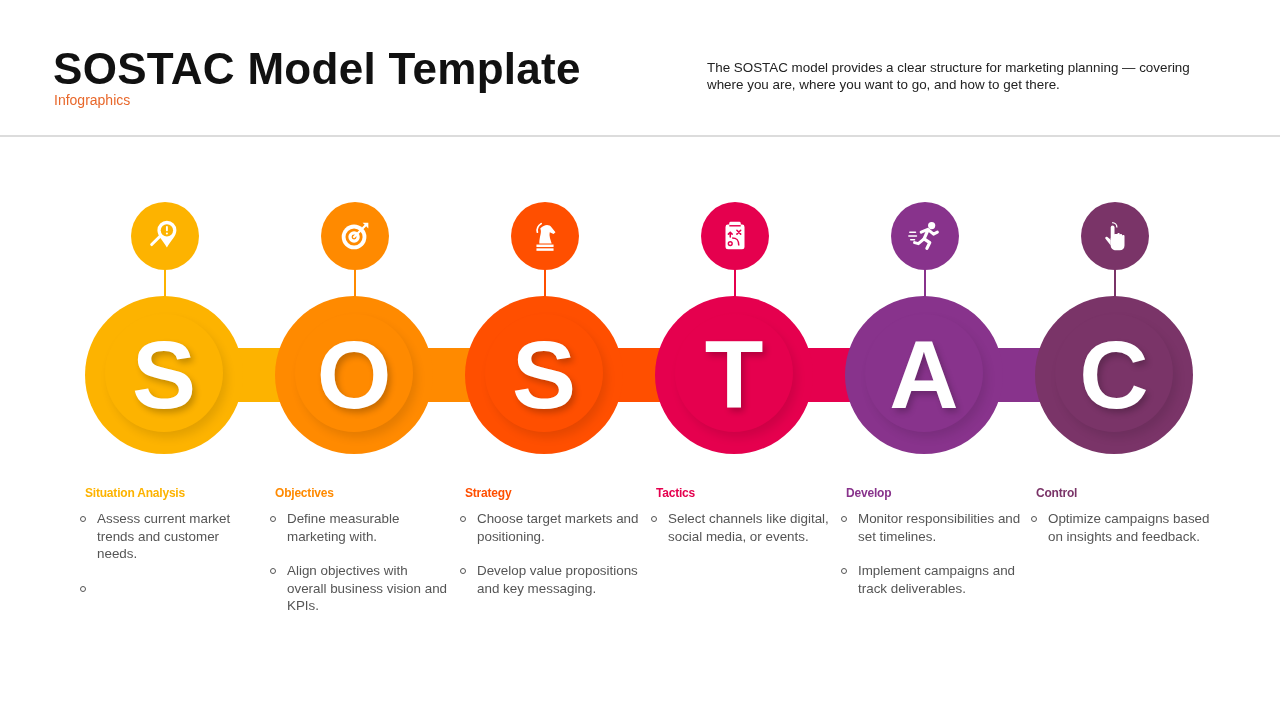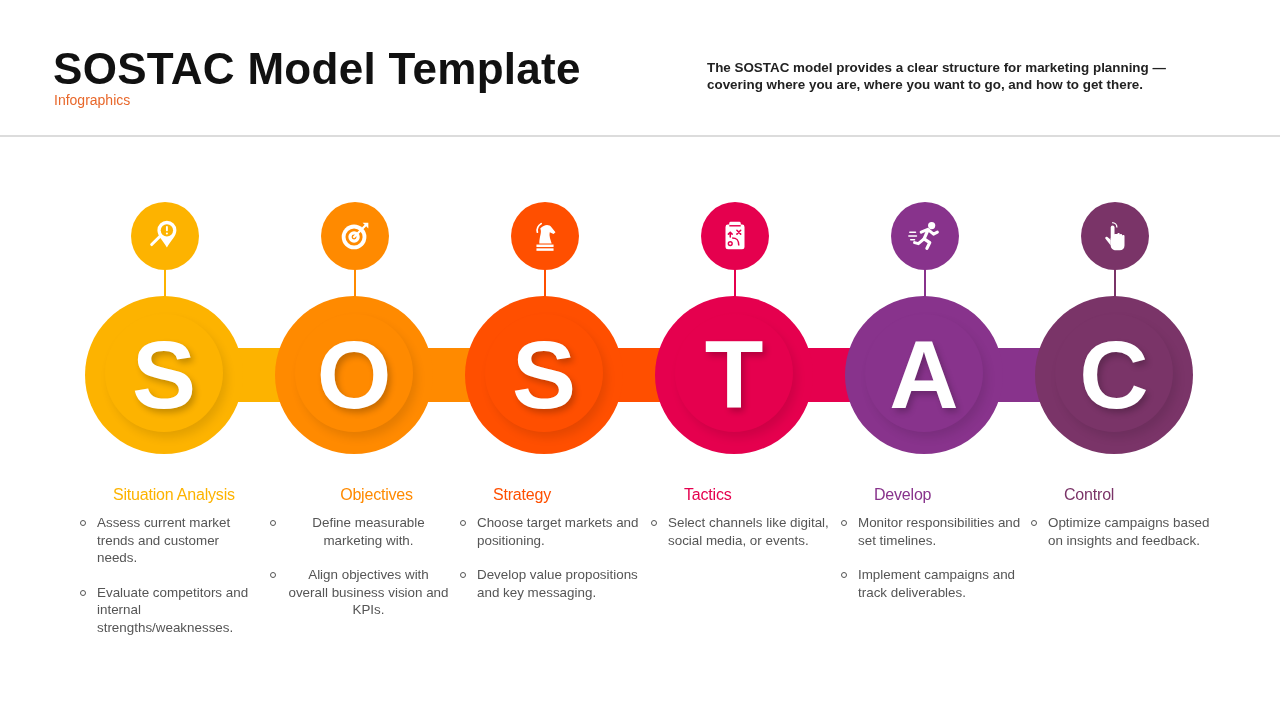--- a/index.html
+++ b/index.html
@@ -1,35 +1,35 @@
 <!DOCTYPE html>
 <html><head>
 <meta charset="utf-8">
 <style>
   * { box-sizing: border-box; margin: 0; padding: 0; }
   html, body { width: 1280px; height: 720px; background: #ffffff; overflow: hidden; }
   body { position: relative; font-family: "DejaVu Sans", "Liberation Sans", sans-serif; color: #333; }
 
   .title { position: absolute; left: 53px; top: 44px; font-family: "Liberation Sans", sans-serif; font-weight: 700; font-size: 44px; color: #111; letter-spacing: 0.3px; }
   .subtitle { position: absolute; left: 54px; top: 92px; font-size: 14px; color: #e8672a; font-family: "Liberation Sans", sans-serif; }
-  .desc { position: absolute; left: 707px; top: 60px; width: 500px; font-size: 13.4px; line-height: 16.5px; color: #222; font-family: "Liberation Sans", sans-serif; font-weight: bold; }
+  .desc { position: absolute; left: 707px; top: 60px; width: 500px; font-size: 13.4px; line-height: 16.5px; color: #222; font-family: "Liberation Sans", sans-serif; }
   .divider { position: absolute; left: 0; top: 135px; width: 1280px; height: 2px; background: #dcdcdc; }
 
   .bar { position: absolute; top: 348px; height: 54px; }
 
   .icon-circle { position: absolute; width: 68px; height: 68px; border-radius: 50%; display: flex; align-items: center; justify-content: center; }
   .icon-circle svg { width: 38px; height: 38px; }
   .stem { position: absolute; width: 1.5px; top: 268px; height: 30px; }
 
   .big-circle { position: absolute; width: 158px; height: 158px; border-radius: 50%; top: 296px; display: flex; align-items: center; justify-content: center; }
   .big-circle .inner { position: absolute; left: 20px; top: 18px; width: 118px; height: 118px; border-radius: 50%; box-shadow: 4px 6px 10px rgba(0,0,0,0.10); }
   .big-circle .letter { position: relative; font-family: "Liberation Sans", sans-serif; font-weight: 700; font-size: 96px; color: #fff; text-shadow: 3px 4px 6px rgba(0,0,0,0.22); line-height: 1; }
 
   .col { position: absolute; top: 486px; width: 180px; }
-  .col h3 { font-family: "Liberation Sans", sans-serif; font-weight: 400; font-size: 16px; margin-left: 33px; margin-bottom: 10px; letter-spacing: -0.2px; }
+  .col h3 { font-family: "Liberation Sans", sans-serif; font-weight: 700; font-size: 12px; margin-left: 5px; margin-bottom: 10px; letter-spacing: -0.2px; }
   .col ul { list-style: none; }
   .col li { position: relative; padding-left: 17px; font-size: 13.4px; line-height: 17.5px; color: #555; font-family: Liberation Sans, sans-serif; margin-bottom: 17px; }
   .col li .bullet { position: absolute; left: 0; top: 6px; width: 6px; height: 6px; border: 1.2px solid #555; border-radius: 50%; }
 </style>
 </head>
 <body>
 
 <div class="title">SOSTAC Model Template</div>
 <div class="subtitle">Infographics</div>
 <div class="desc">The SOSTAC model provides a clear structure for marketing planning — covering where you are, where you want to go, and how to get there.</div>
@@ -52,40 +52,40 @@
   </svg>
 </div>
 <div class="big-circle" style="left:85px;background:#FDB300;">
   <div class="inner" style="background:#FDB300;"></div>
   <span class="letter">S</span>
 </div>
 <div class="col" style="left:80px;">
   <h3 style="color:#FDB300;">Situation Analysis</h3>
   <ul>
     <li><span class="bullet"></span><span>Assess current market trends and customer needs.</span></li>
-    <li><span class="bullet"></span><span>Evaluate competitors and internal strengths/weaknesses.</span></li>
+    <li><span class="bullet"></span></li>
   </ul>
 </div>
 
 <div class="stem" style="left:354px;background:#FF8A00;"></div>
 <div class="icon-circle" style="left:321px;top:202px;background:#FF8A00;">
   <svg viewBox="0 0 40 40">
     <circle cx="19" cy="21" r="13" fill="#fff"></circle>
     <circle cx="19" cy="21" r="9" fill="#FF8A00"></circle>
     <circle cx="19" cy="21" r="6" fill="#fff"></circle>
     <circle cx="19" cy="21" r="2.6" fill="#FF8A00"></circle>
     <path d="M19 21 L31 9" stroke="#fff" stroke-width="2.4" stroke-linecap="round"></path>
     <path d="M28 6 L34 6 L34 12 L31 9 Z" fill="#fff"></path>
   </svg>
 </div>
 <div class="big-circle" style="left:275px;background:#FF8A00;">
   <div class="inner" style="background:#FF8A00;"></div>
   <span class="letter">O</span>
 </div>
-<div class="col" style="left:270px;text-align:center;">
+<div class="col" style="left:270px;">
   <h3 style="color:#FF8A00;">Objectives</h3>
   <ul>
     <li><span class="bullet"></span><span>Define measurable marketing with.</span></li>
     <li><span class="bullet"></span><span>Align objectives with overall business vision and KPIs.</span></li>
   </ul>
 </div>
 
 <div class="stem" style="left:544px;background:#FF4F00;"></div>
 <div class="icon-circle" style="left:511px;top:202px;background:#FF4F00;">
   <svg viewBox="0 0 40 40">

